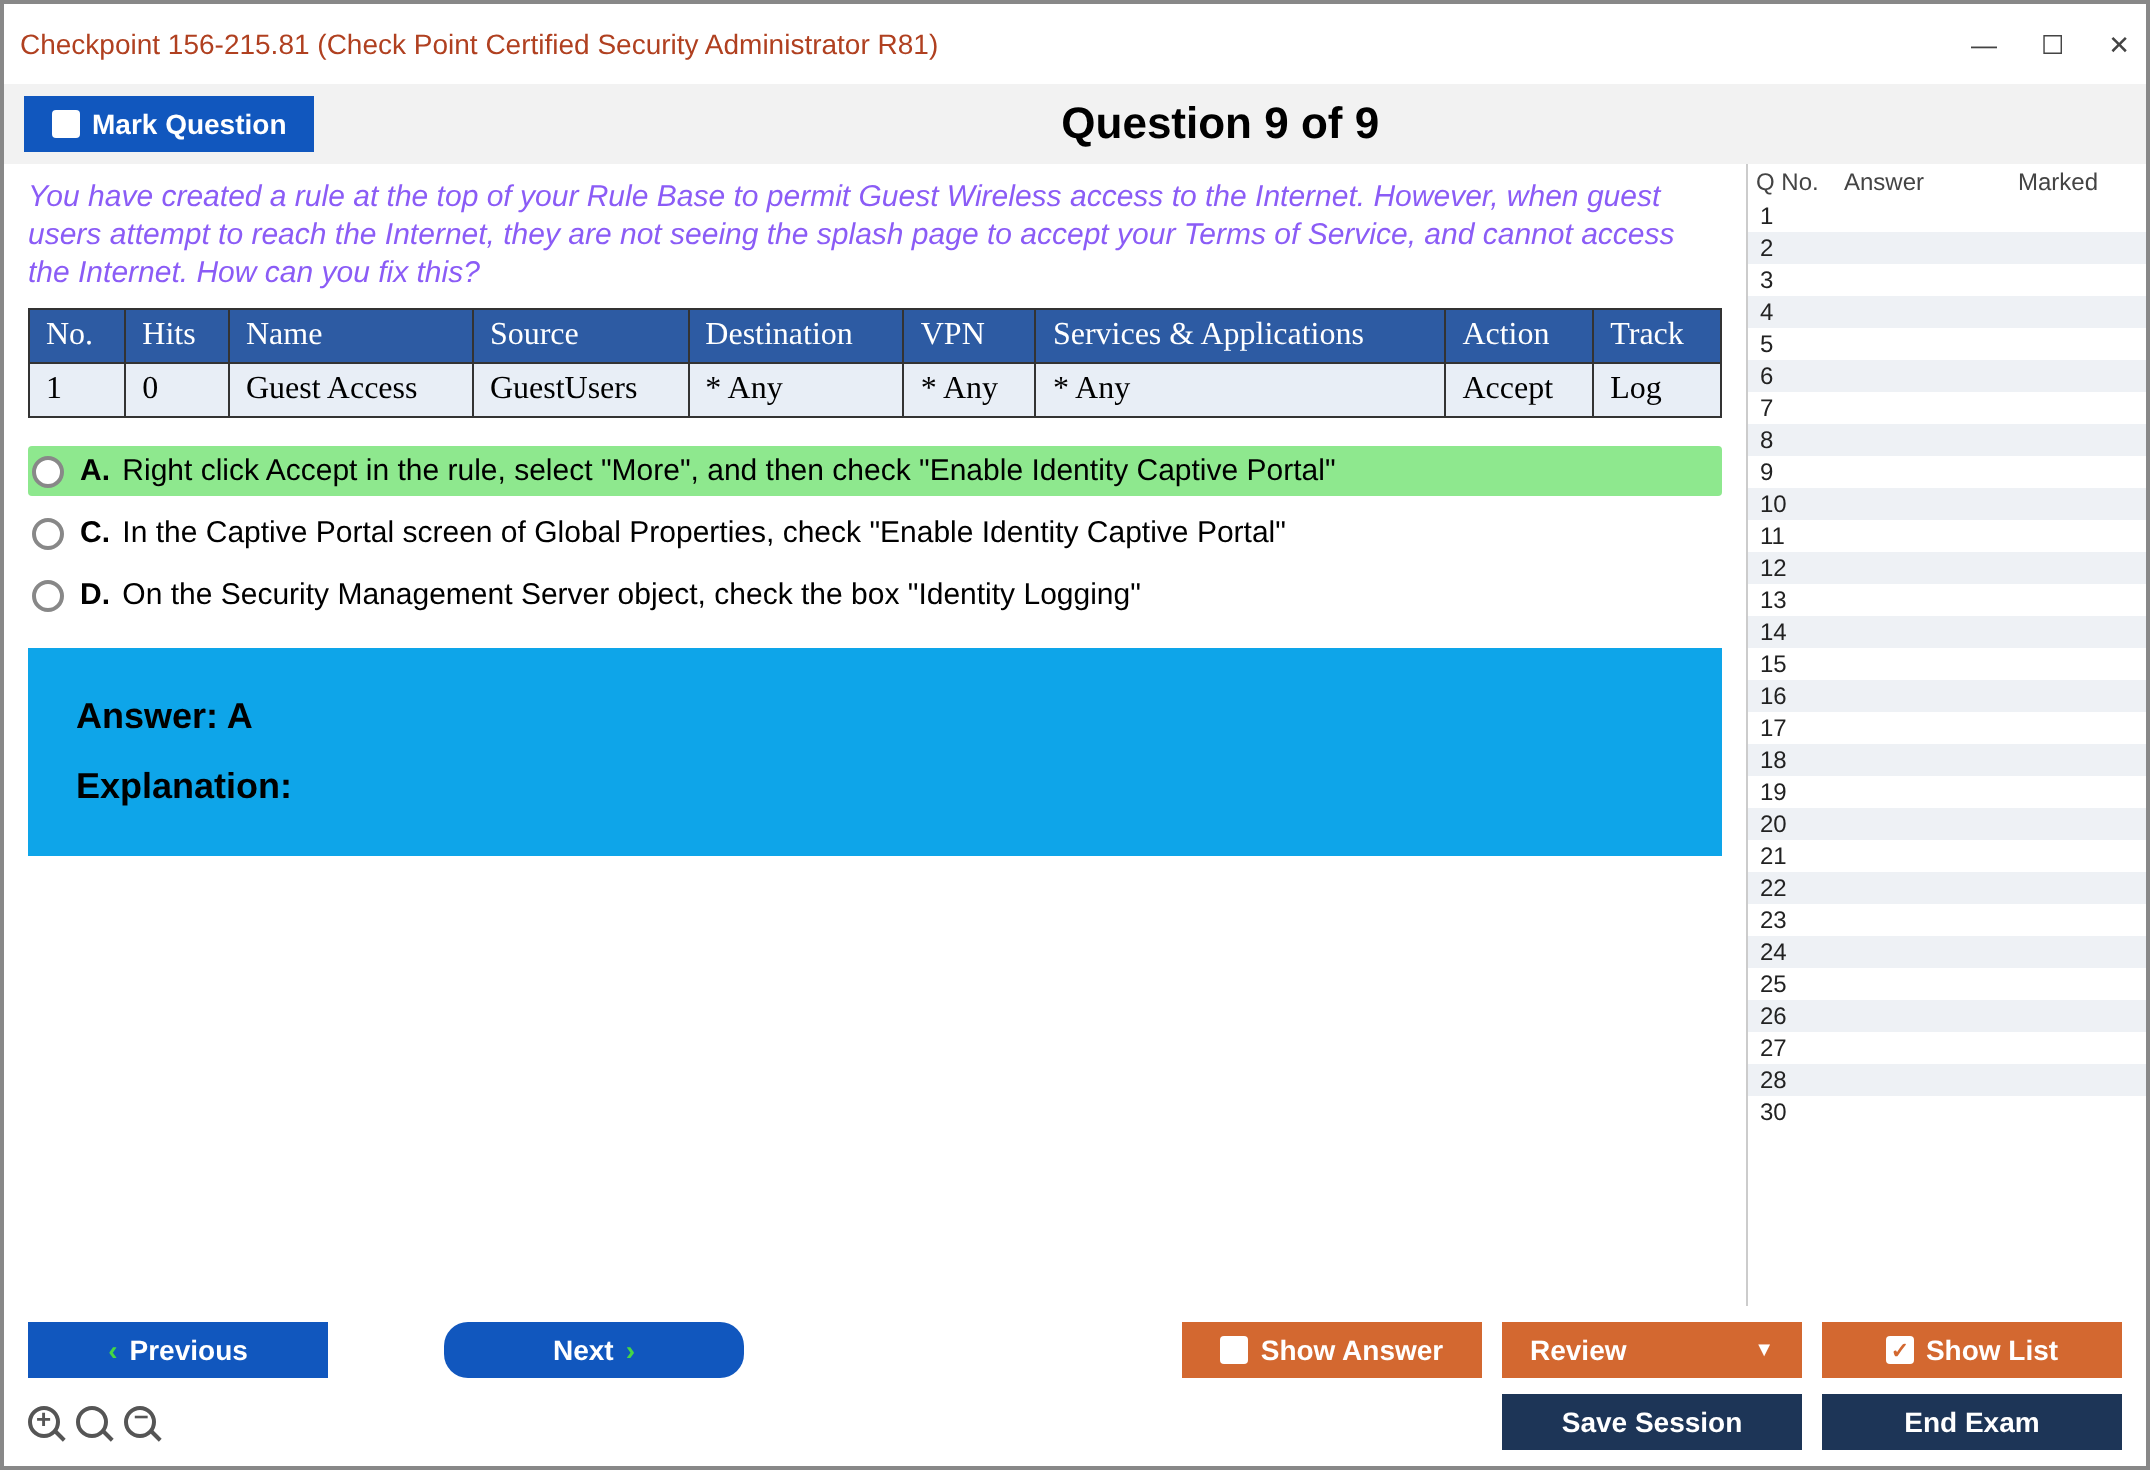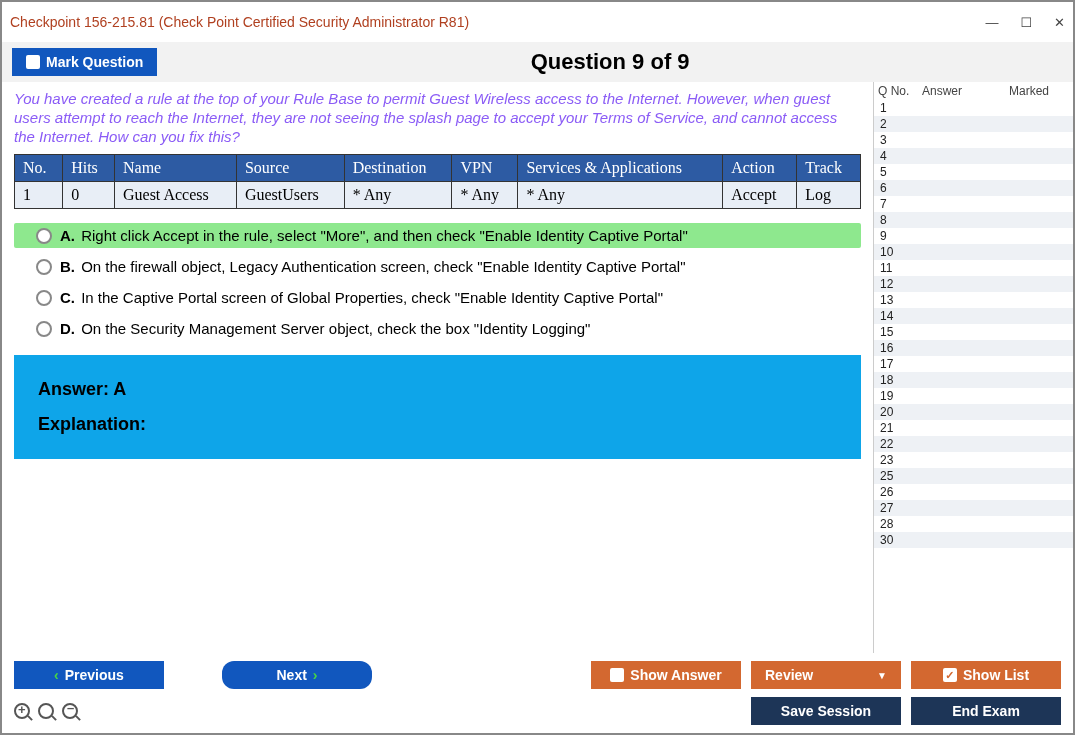--- a/index.html
+++ b/index.html
@@ -15,21 +15,21 @@
   .btn-orange { background:#d36830; }
   .btn-navy { background:#1d3557; }
   .question-title { flex:1; text-align:center; font-weight:bold; font-size:22px; color:#000; }
   .content-wrap { flex:1; display:flex; overflow:hidden; }
   .left-pane { flex:1; padding:8px 12px 4px 12px; display:flex; flex-direction:column; overflow:hidden; }
   .qtext { font-size:15px; color:#8b5cf6; line-height:1.25; margin-bottom:8px;font-style:italic; }
   table.rule { border-collapse:collapse; margin-bottom:14px; font-family: "Times New Roman", serif; font-size:16px;border-radius:26px; }
   table.rule th { background:#2d5ba3; color:#fff; padding:4px 8px; text-align:left; border:1px solid #333; font-weight:normal; }
   table.rule td { background:#e8eef6; color:#000; padding:4px 8px; border:1px solid #333; }
   .options { display:flex; flex-direction:column; gap:6px; margin-bottom:14px; }
-  .opt { display:flex; align-items:center; gap:8px; padding:4px 22px; font-size:15px; color:#000; border-radius:2px; }
+  .opt { display:flex; align-items:center; gap:8px; padding:4px 2px; font-size:15px; color:#000; border-radius:2px; }
   .opt.correct { background:#8ee88e; }
   .radio-circle { width:16px; height:16px; border:2px solid #888; border-radius:50%; flex-shrink:0; background:#fff; }
   .opt b { margin-right:2px; }
   .answer-box { background:#0ea5e9; padding:24px; font-size:18px; color:#000; }
   .answer-box .ans { font-weight:bold; margin-bottom:14px; }
   .answer-box .expl-label { font-weight:bold; }
   .right-pane { width:200px; border-left:1px solid #ccc; display:flex; flex-direction:column; background:#fff; }
   .list-header { display:flex; padding:2px 4px; font-size:12px; color:#444; }
   .list-header .c1 { width:44px; }
   .list-header .c2 { flex:1; }
@@ -111,24 +111,20 @@
           </tbody>
       </table>
 
       <div class="options" id="options">
           <div class="opt correct">
             <span class="radio-circle"></span>
             <span><b>A.</b> Right click Accept in the rule, select "More", and then check "Enable Identity Captive Portal"</span>
           </div>
           <div class="opt">
             <span class="radio-circle"></span>
-            <span><b>B.</b> On the firewall object, Legacy Authentication screen, check "Enable Identity Captive Portal"</span>
-          </div>
-          <div class="opt">
-            <span class="radio-circle"></span>
             <span><b>C.</b> In the Captive Portal screen of Global Properties, check "Enable Identity Captive Portal"</span>
           </div>
           <div class="opt">
             <span class="radio-circle"></span>
             <span><b>D.</b> On the Security Management Server object, check the box "Identity Logging"</span>
           </div>
         </div>
 
       <div class="answer-box">
         <div class="ans">Answer: A</div>
@@ -204,20 +200,23 @@
             <span class="c1">20</span>
           </div>
           <div class="list-row">
             <span class="c1">21</span>
           </div>
           <div class="list-row">
             <span class="c1">22</span>
           </div>
           <div class="list-row">
             <span class="c1">23</span>
+          </div>
+          <div class="list-row">
+            <span class="c1">24</span>
           </div>
           <div class="list-row">
             <span class="c1">25</span>
           </div>
           <div class="list-row">
             <span class="c1">26</span>
           </div>
           <div class="list-row">
             <span class="c1">27</span>
           </div>

